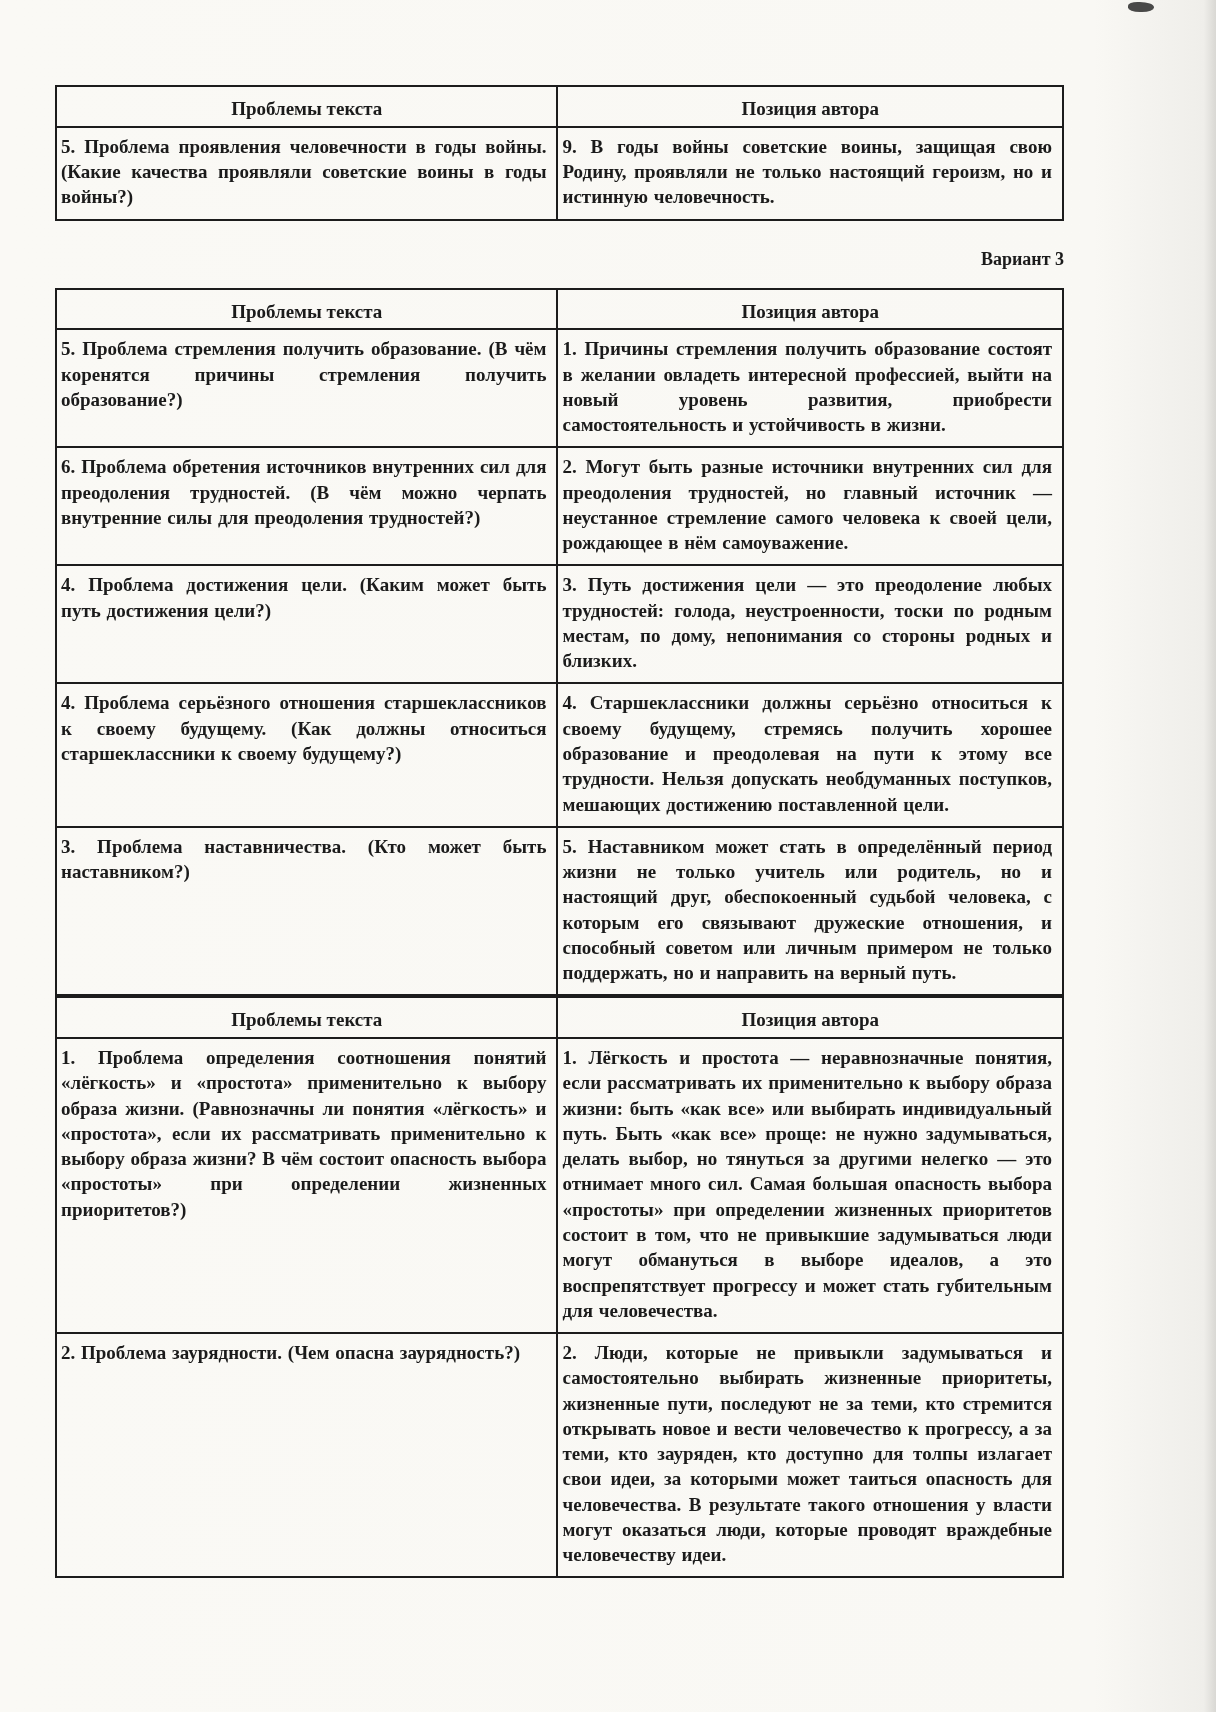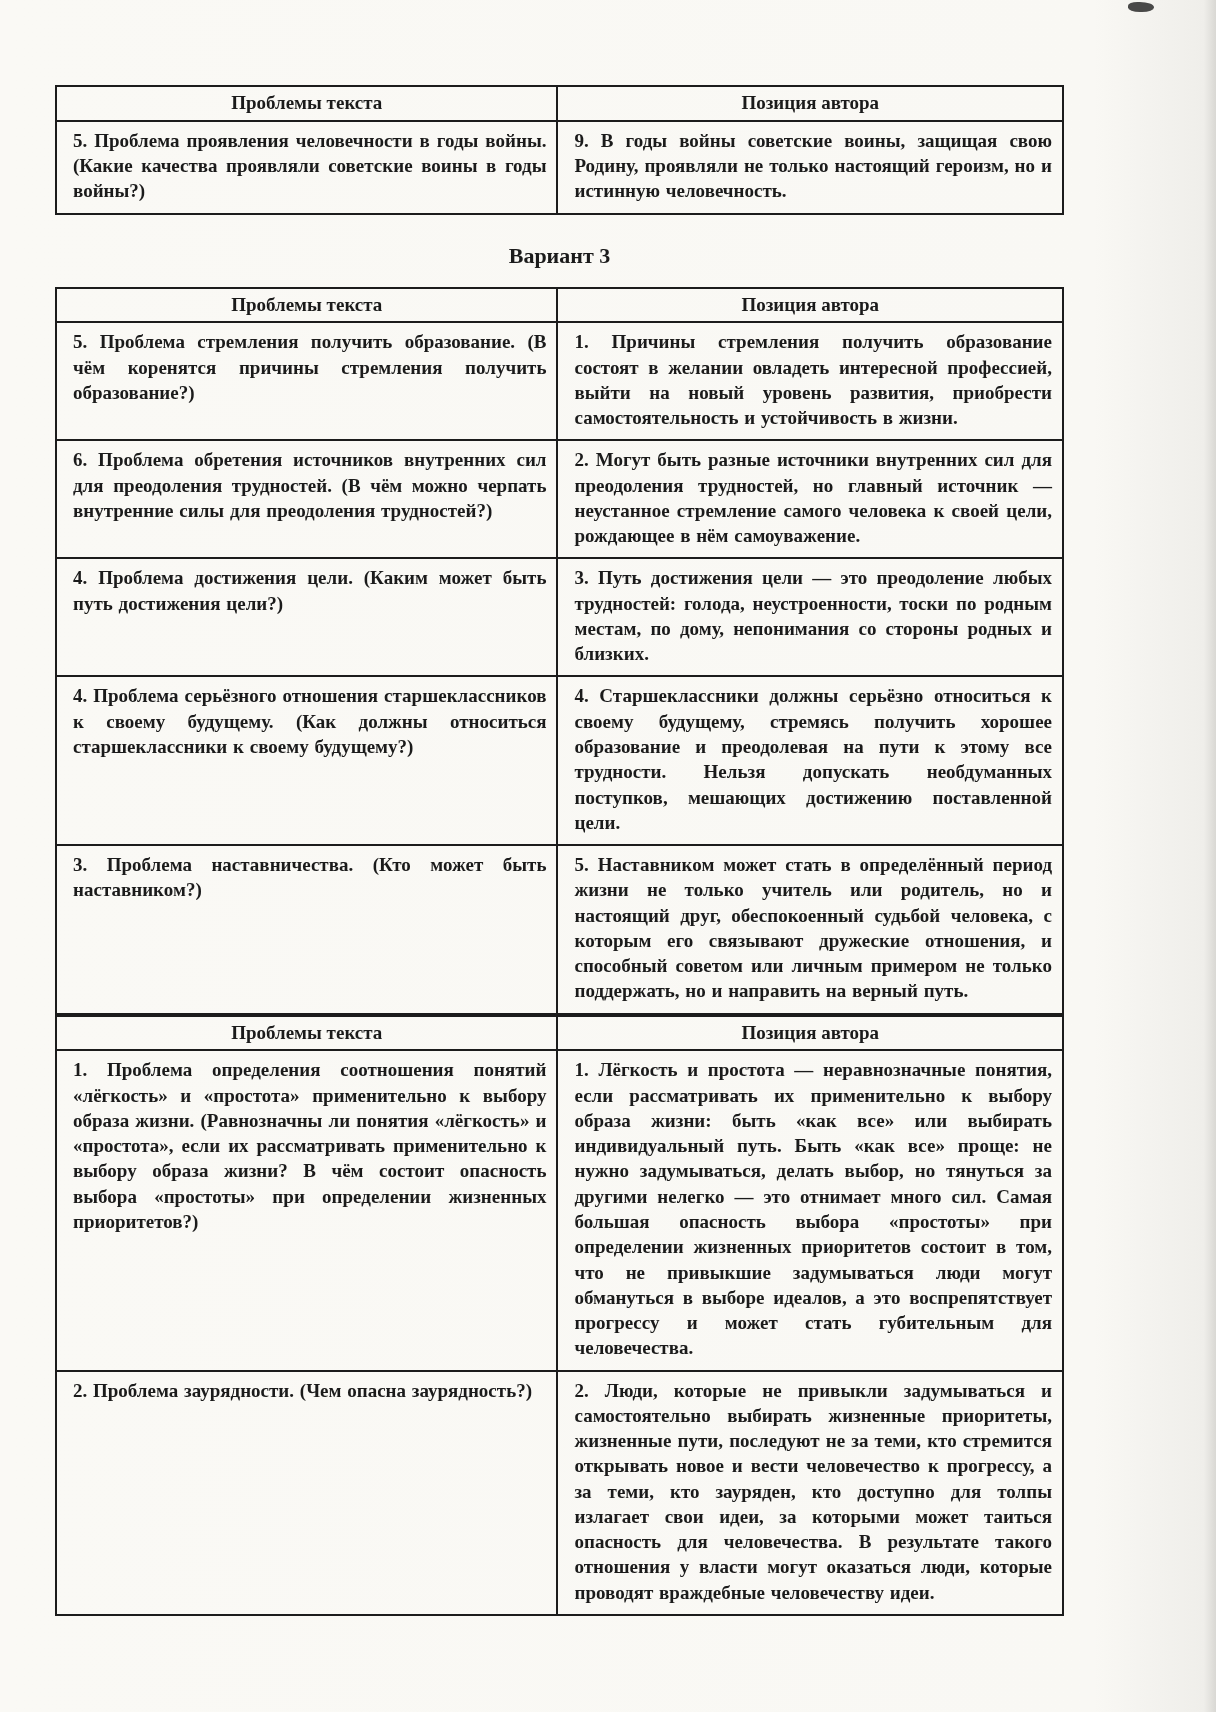--- a/index.html
+++ b/index.html
@@ -42,37 +42,37 @@
   table.grid col.c1 { width: 49.8%; }
   table.grid col.c2 { width: 50.2%; }
   table.grid th,
   table.grid td {
     border: 2px solid #1c1c1c;
   }
   table.grid th {
     font-size: 19px;
     font-weight: bold;
     text-align: center;
-    padding: 4px 6px 5px;
+    padding: 10px 6px 5px;
     line-height: 1.25;
   }
   table.grid td {
     vertical-align: top;
     font-size: 19px;
     font-weight: bold;
     line-height: 1.33;
     text-align: justify;
-    padding: 6px 10px 9px 16px;
+    padding: 6px 10px 9px 4px;
     word-spacing: 1px;
     hyphens: auto;
   }
   h2.variant-title {
     margin: 28px 0 18px 0;
-    text-align: center;
-    font-size: 22px;
+    text-align: right;
+    font-size: 18px;
     font-weight: bold;
     font-family: "Liberation Serif", "DejaVu Serif", serif;
   }
 </style>
 </head>
 <body>
 
 <div class="sheet">
   <div class="scan-mark"></div>
 

